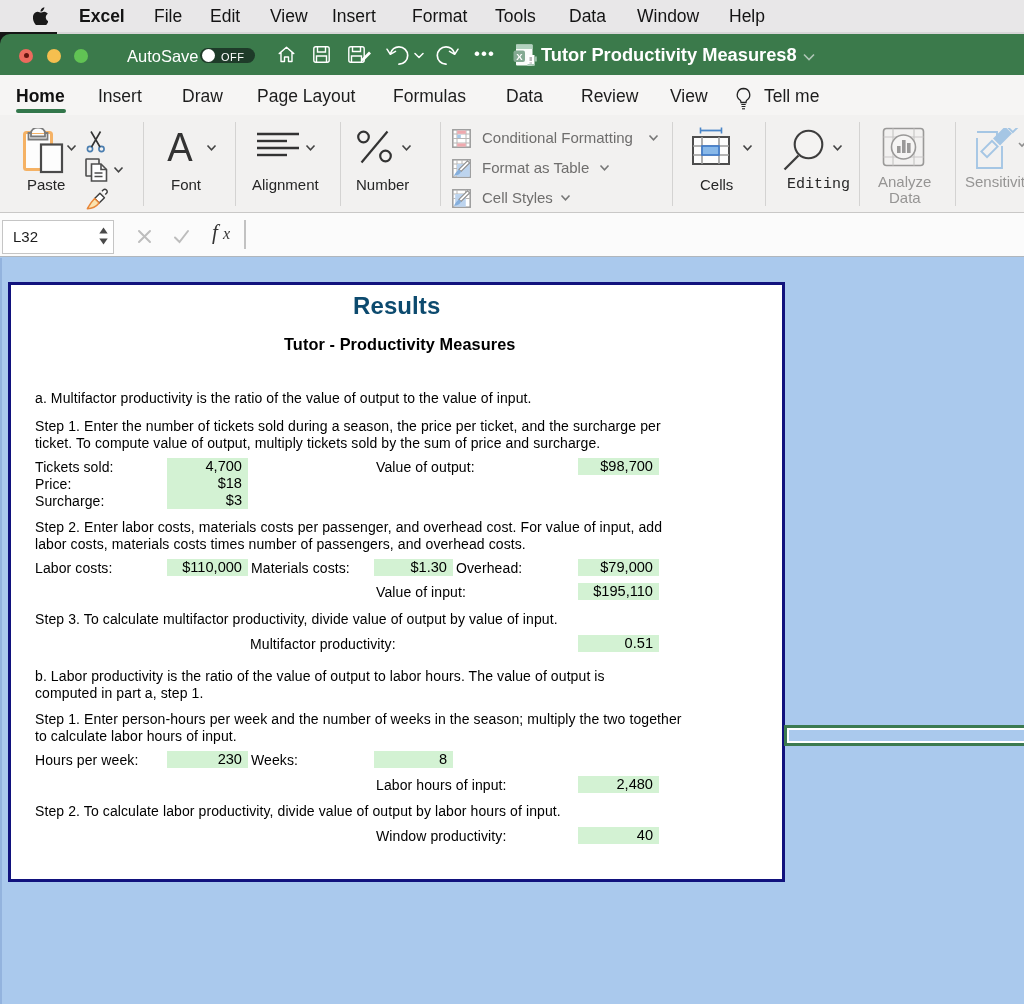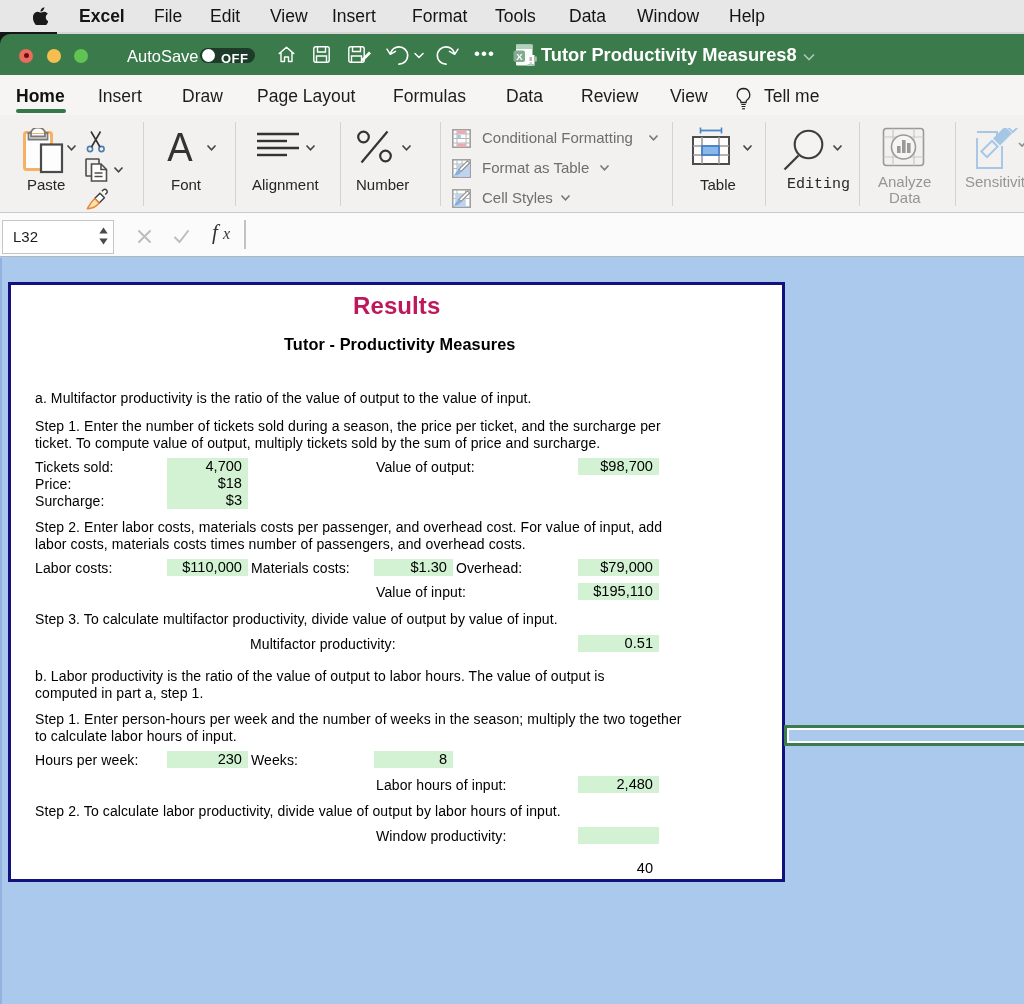--- a/index.html
+++ b/index.html
@@ -59,21 +59,21 @@
 
 <div class="abs" id="titlebar">
   <div class="light" style="left:19px;  background:#ec6a5e;"></div>
   <div class="light" style="left:47px;  background:#f5bf4f;"></div>
   <div class="light" style="left:74px;  background:#61c354;"></div>
   <div class="abs" style="left:23.5px; top:19px; width:5px; height:5px; border-radius:50%; background:#64140e;"></div>
   <span class="abs" style="left:127px; top:13px; font-size:16.5px; color:#fff;">AutoSave</span>
 
   <div class="abs" style="left:200px; top:14px; width:55px; height:15px; border-radius:8px; background:#1e3b29;"></div>
   <div class="abs" style="left:202px; top:15px; width:13px; height:13px; border-radius:50%; background:#fff;"></div>
-  <span class="abs" style="left:221px; top:16.5px; font-size:13px; font-weight:bold; color:#fff; letter-spacing:0.5px;">OFF</span>
+  <span class="abs" style="left:221px; top:16.5px; font-size:11px; font-weight:normal; color:#fff; letter-spacing:0.5px;">OFF</span>
 
   <svg class="abs" style="left:277px; top:11px" width="19" height="19" viewBox="0 0 19 19" fill="none" stroke="#fff" stroke-width="1.4">
     <path d="M2.2 8.6 L9.5 2.2 L16.8 8.6 M4 7.2 V16.5 H7.5 V12 H11.5 V16.5 H15 V7.2" stroke-linejoin="round" stroke-linecap="round"></path>
   </svg>
   <svg class="abs" style="left:312px; top:11px" width="19" height="19" viewBox="0 0 19 19" fill="none" stroke="#fff" stroke-width="1.4">
     <rect x="1.8" y="1.8" width="15.4" height="15.4" rx="2"></rect>
     <path d="M5.5 1.8 V7 H13.5 V1.8 M4.5 17 V11 H14.5 V17"></path>
   </svg>
   <svg class="abs" style="left:347px; top:11px" width="25" height="19" viewBox="0 0 25 19" fill="none" stroke="#fff" stroke-width="1.4">
     <rect x="1.8" y="1.8" width="15.4" height="15.4" rx="2"></rect>
@@ -241,21 +241,21 @@
   <svg class="abs" style="left:691px; top:12px" width="40" height="38" viewBox="0 0 40 38">
     <path d="M9.5 3.5 h21" stroke="#4a86c8" stroke-width="1.8"></path>
     <path d="M9.5 0.5 v6 M30.5 0.5 v6" stroke="#4a86c8" stroke-width="1.6"></path>
     <rect x="2" y="10" width="36" height="27" fill="#fdfdfd" stroke="#4d4d4d" stroke-width="2"></rect>
     <path d="M2 19 h36 M2 28 h36 M11 10 v27 M28 10 v27" stroke="#9b9b9b" stroke-width="1.6" fill="none"></path>
     <rect x="11" y="19" width="17" height="9" fill="#88b8e8" stroke="#3c78c8" stroke-width="1.6"></rect>
   </svg>
   <svg class="chevsvg abs" style="left:742px; top:29px" width="11" height="8" viewBox="0 0 11 8">
       <path class="chev" d="M1.5 1.5 L5.5 5.8 L9.5 1.5"></path>
     </svg>
-  <span class="rlabel" style="left:700px; top:61px;">Table</span>
+  <span class="rlabel" style="left:700px; top:61px;">Cells</span>
 
   <svg class="abs" style="left:782px; top:13px" width="44" height="44" viewBox="0 0 44 44">
     <circle cx="26.5" cy="16.5" r="13.8" fill="#f4f3f2" stroke="#3d3d3d" stroke-width="2.1"></circle>
     <line x1="16.5" y1="27.5" x2="2.5" y2="41.5" stroke="#3d3d3d" stroke-width="2.3"></line>
   </svg>
   <svg class="chevsvg abs" style="left:832px; top:29px" width="11" height="8" viewBox="0 0 11 8">
       <path class="chev" d="M1.5 1.5 L5.5 5.8 L9.5 1.5"></path>
     </svg>
   <span class="rlabel" style="left:787px; top:61px;font-family:Liberation Mono, monospace;">Editing</span>
 
@@ -302,21 +302,21 @@
 </div>
 
 <div class="abs" id="sheet">
   <div class="abs" style="left:0; top:0; width:2px; height:746px; background:#93b3de;"></div>
   <div id="doc"></div>
 
   <div class="abs" style="left:784px; top:467px; width:246px; height:21px; border:3px solid #3c7a50; background:#aac9ed;">
     <div style="position:absolute; inset:0; border:2px solid #fff;"></div>
   </div>
 
-  <div class="t" style="left:353px; top:36px; font-size:24px; font-weight:bold; color:#be185d; line-height:24px;">Results</div>
+  <div class="t" style="left:353px; top:36px; font-size:24px; font-weight:bold; color:#0c4a6e; line-height:24px;">Results</div>
   <div class="t" style="left:284px; top:78px;  font-size:16.3px; font-weight:bold; line-height:17px;">Tutor - Productivity Measures</div>
 
   <div class="t" style="left:35px; top:132px;">a. Multifactor productivity is the ratio of the value of output to the value of input.</div>
   <div class="t" style="left:35px; top:160px;">Step 1. Enter the number of tickets sold during a season, the price per ticket, and the surcharge per
 ticket. To compute value of output, multiply tickets sold by the sum of price and surcharge.</div>
 
   <div class="t" style="left:35px; top:201px;">Tickets sold:
 Price:
 Surcharge:</div>
   <div class="g" style="left:167px; top:200px; width:81px; height:51px;"></div>
@@ -359,14 +359,14 @@
   <div class="g" style="left:374px; top:493px; width:79px;"></div>
   <div class="num" style="left:373px; top:493px; width:74px;">8</div>
 
   <div class="t" style="left:376px; top:519px;">Labor hours of input:</div>
   <div class="g" style="left:578px; top:518px; width:81px;"></div>
   <div class="num" style="left:578px; top:518px; width:75px;">2,480</div>
 
   <div class="t" style="left:35px; top:545px;">Step 2. To calculate labor productivity, divide value of output by labor hours of input.</div>
   <div class="t" style="left:376px; top:570px;">Window productivity:</div>
   <div class="g" style="left:578px; top:569px; width:81px;"></div>
-  <div class="num" style="left:578px; top:602px; width:75px;">40</div>
+  <div class="num" style="left:578px; top:569px; width:75px;">40</div>
 </div>
 
 </body></html>

